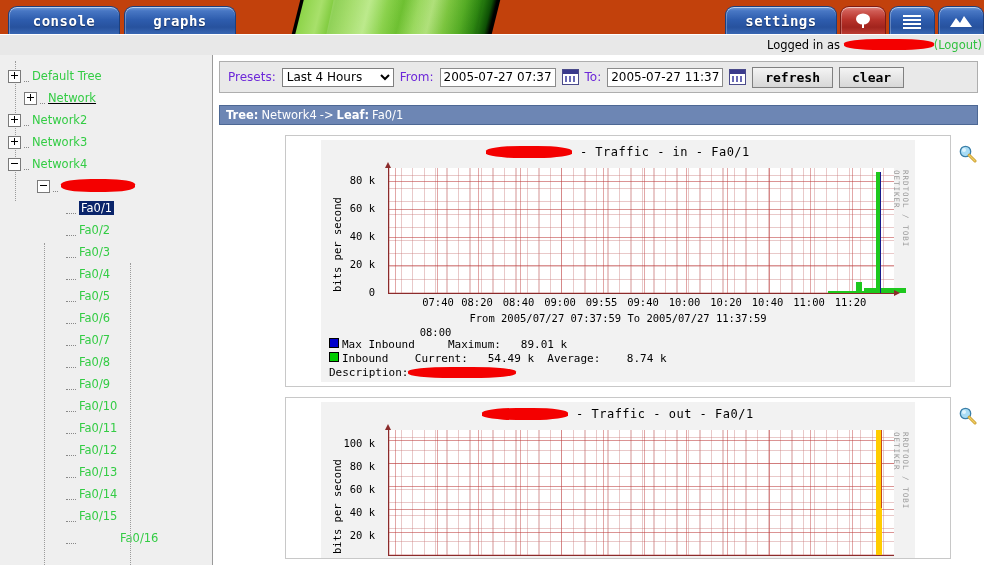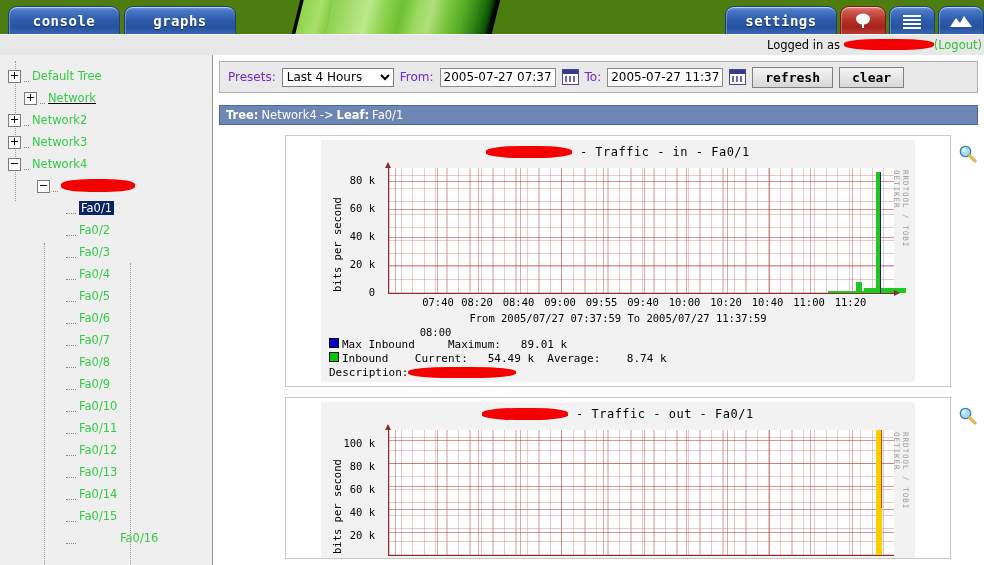--- a/index.html
+++ b/index.html
@@ -8,21 +8,21 @@
     overflow: hidden;
     background: #ffffff;
     font-family: "DejaVu Sans", "Liberation Sans", sans-serif;
     font-size: 11px;
   }
   #page { position: relative; width: 984px; height: 565px; overflow: hidden; }
 
   
   .banner {
     position: absolute; top: 0; left: 0; width: 984px; height: 34px;
-    background: #4d7c0f;
+    background: #c2410c;
     overflow: hidden;
   }
   .logo-swoosh {
     position: absolute; left: 296px; top: -6px; width: 200px; height: 46px;
     transform: skewX(-14deg);
     background: linear-gradient(90deg,
       #000000 0px, #000000 3px,
       #8ed44a 4px, #a8e06b 22px, #7cc93a 36px,
       #9ad95a 52px, #b7e883 70px, #88d148 88px,
       #6cc02e 104px, #9bdb5e 120px, #b3e57c 134px,

